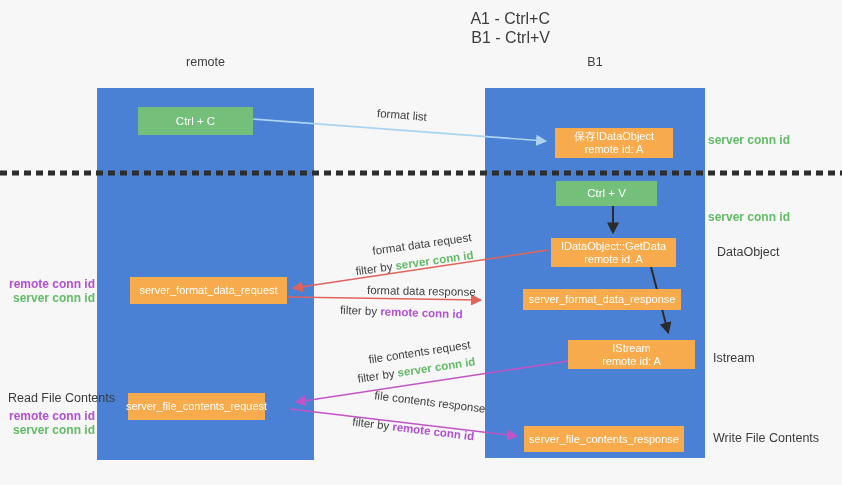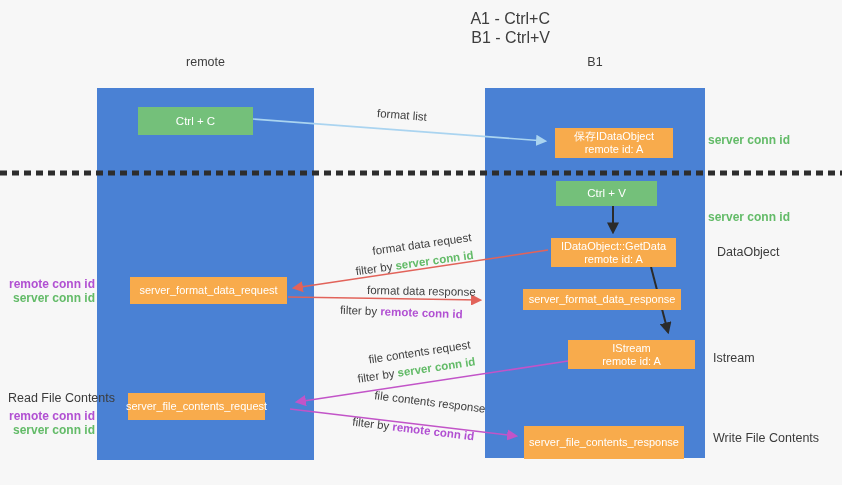--- a/index.html
+++ b/index.html
@@ -100,21 +100,21 @@
   <div class="abs node orange" style="left:487px;top:289px;width:158px;height:21px;margin-left:36px;">
     <span>server_format_data_response</span>
   </div>
   <div class="abs node orange" style="left:568px;top:340px;width:127px;height:29px;">
     <span>IStream</span>
     <span>remote id: A</span>
   </div>
   <div class="abs node orange" style="left:128px;top:393px;width:137px;height:27px;">
     <span>server_file_contents_request</span>
   </div>
-  <div class="abs node orange" style="left:524px;top:426px;width:160px;height:33px;">
+  <div class="abs node orange" style="left:524px;top:426px;width:160px;height:26px;">
     <span>server_file_contents_response</span>
   </div>
 
   <div class="abs flow-label" style="left:377px;top:109px;transform:rotate(4.5deg);">format list</div>
 
   <div class="abs flow-label" style="left:372px;top:238px;transform:rotate(-8deg);">format data request</div>
   <div class="abs flow-label" style="left:355px;top:257px;transform:rotate(-8deg);">
     <span>filter by </span><span class="green-key">server conn id</span>
   </div>
 

